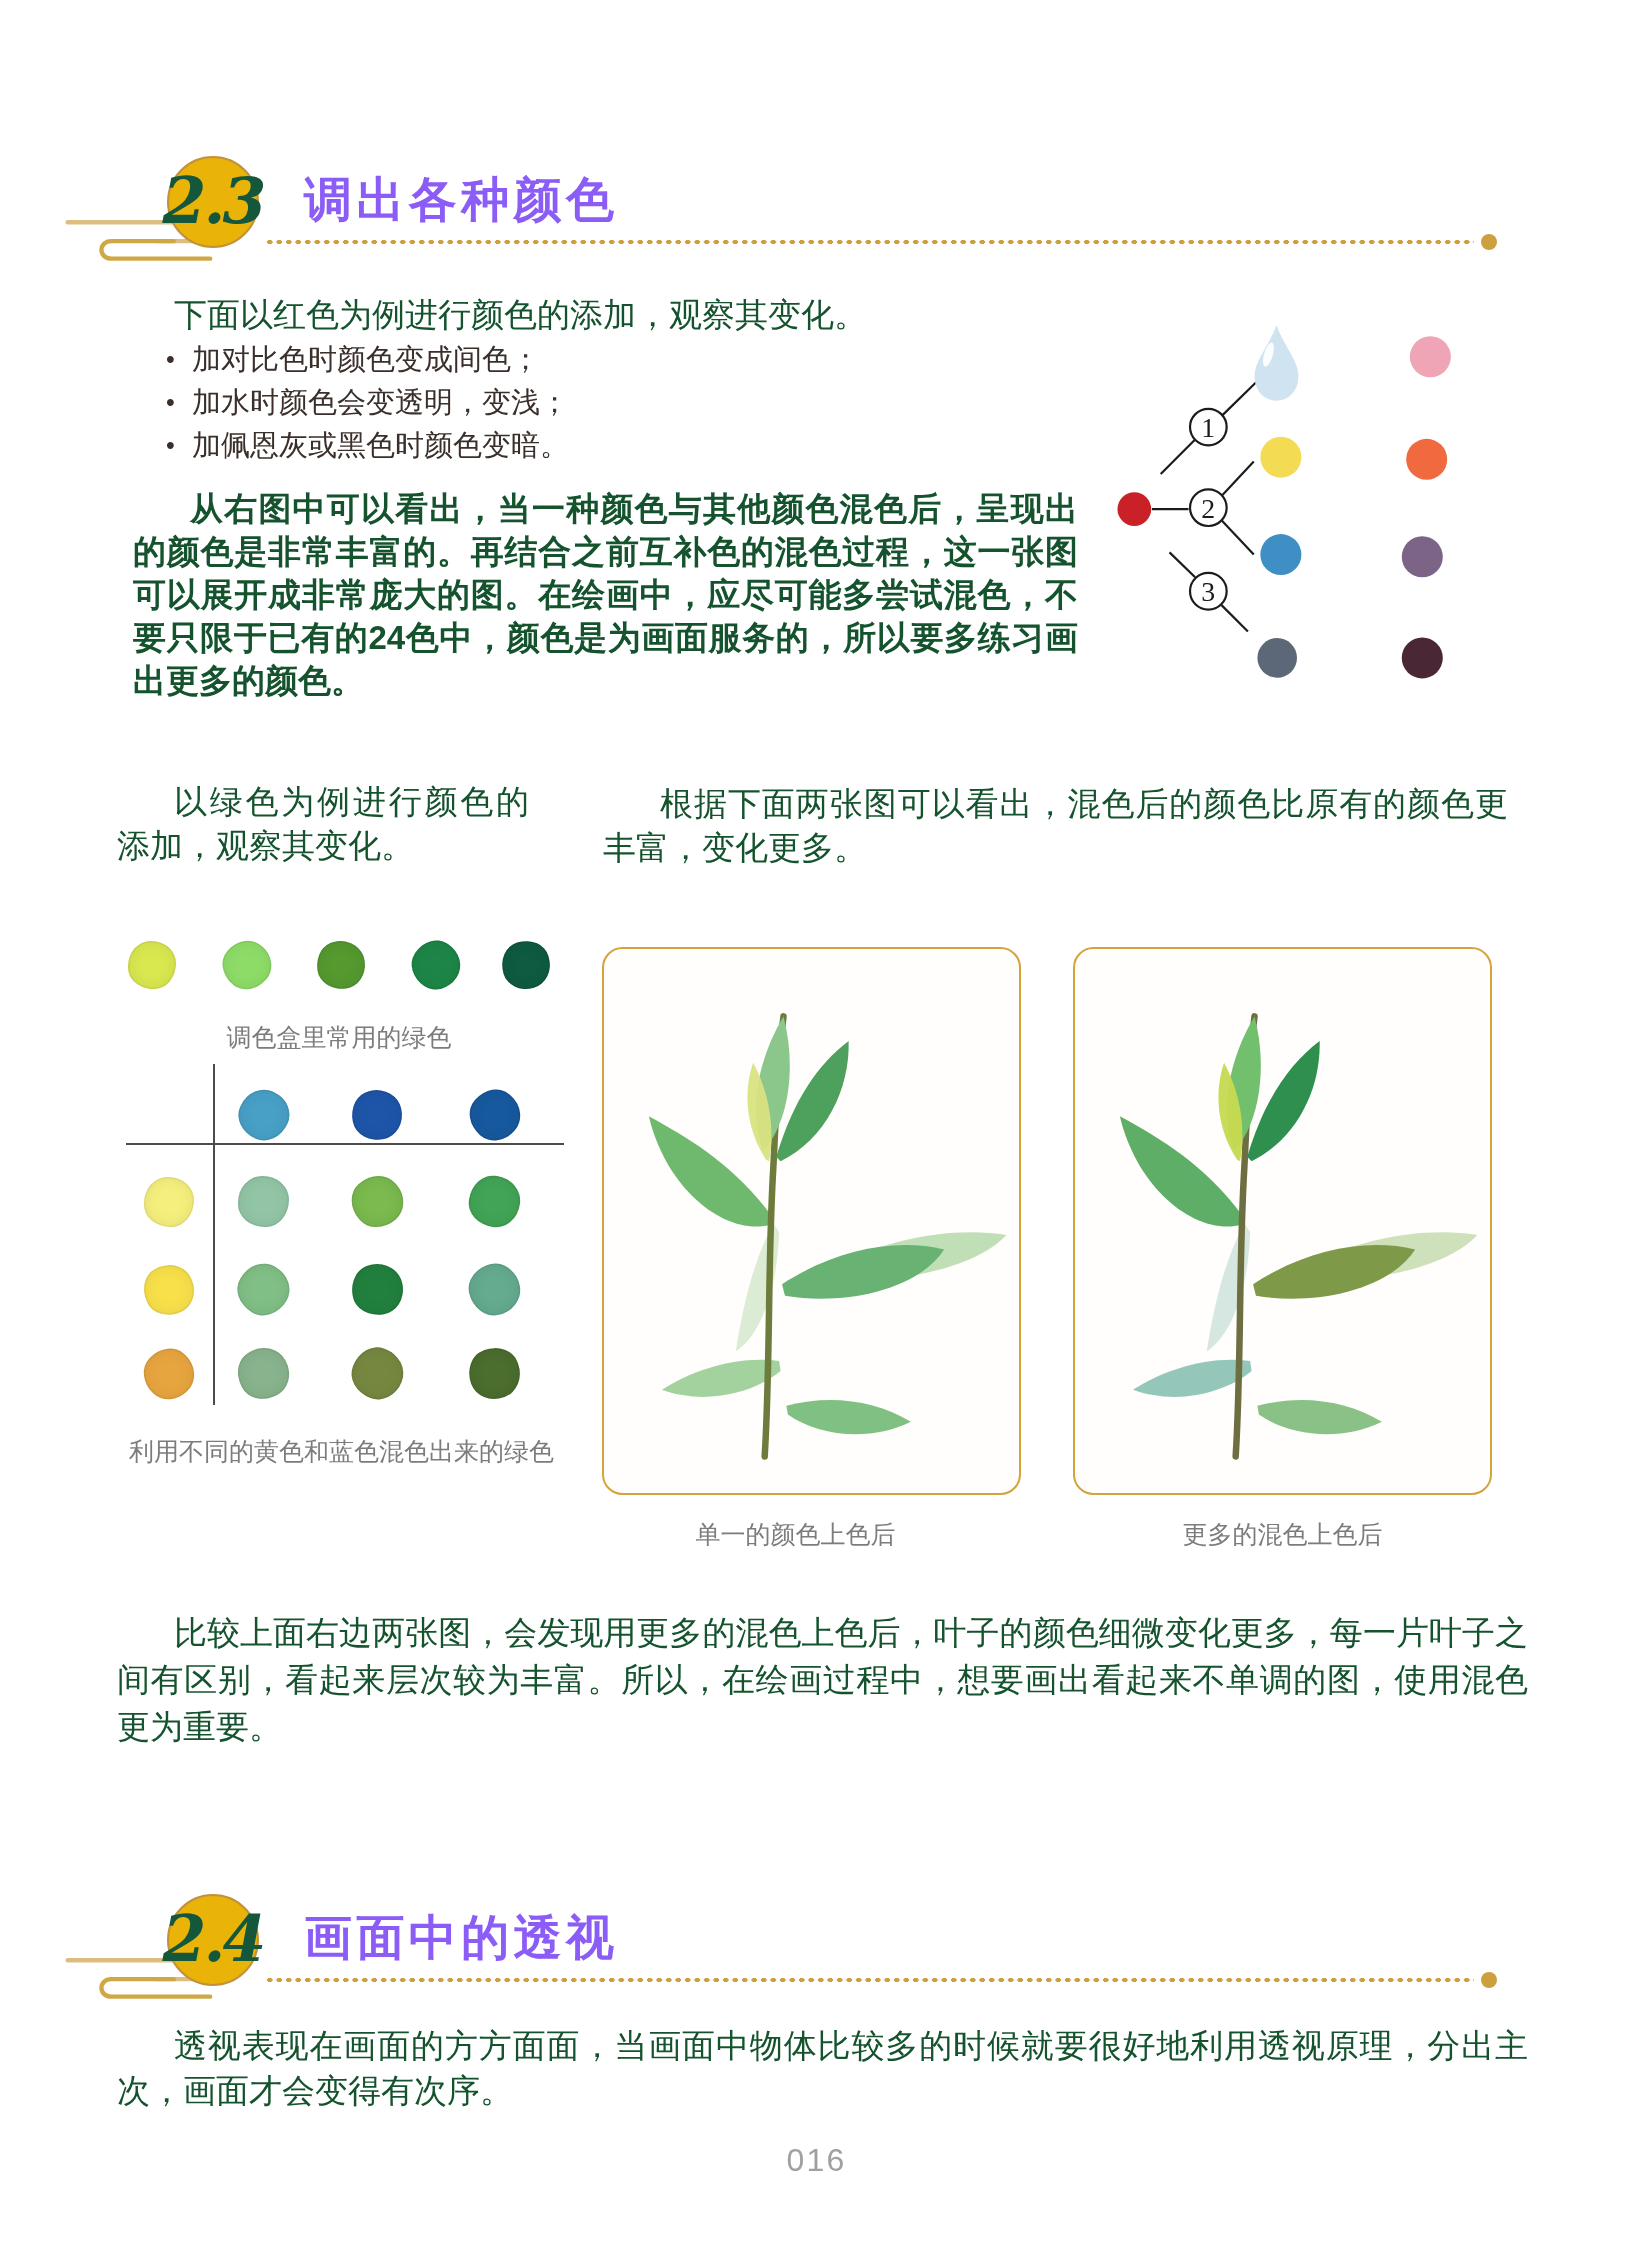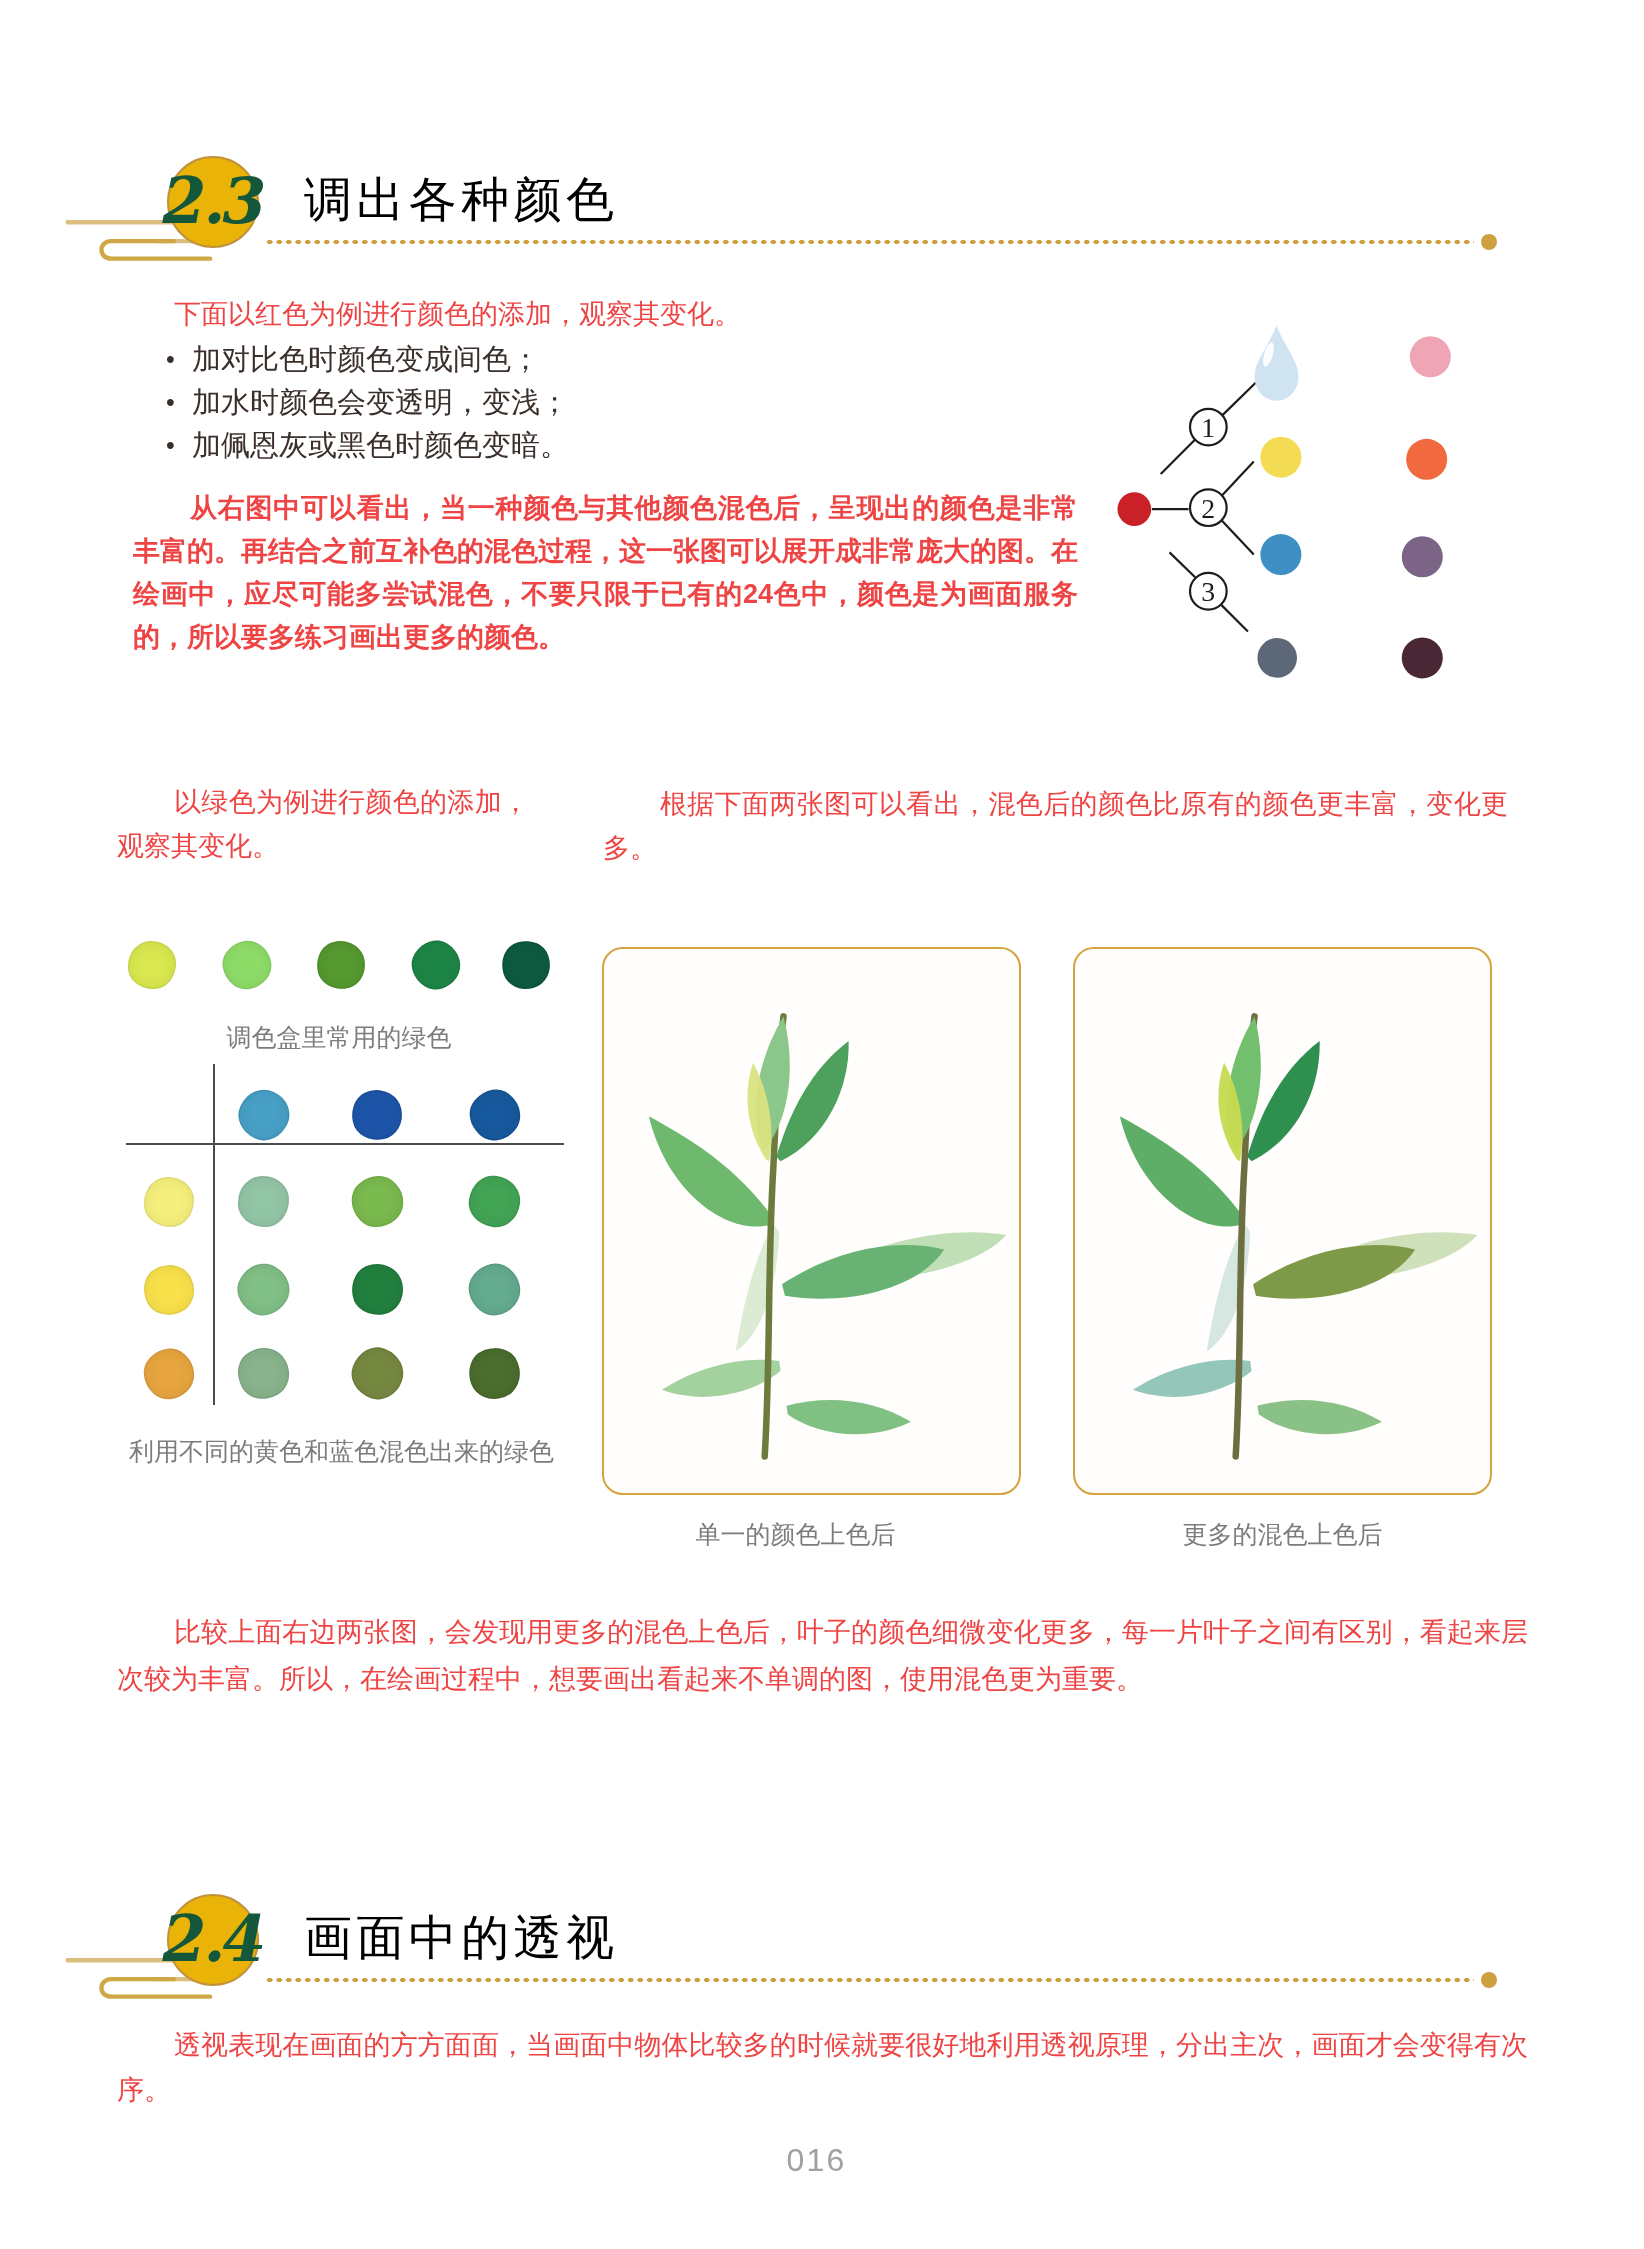--- a/index.html
+++ b/index.html
@@ -15,35 +15,35 @@
     display:flex; align-items:center; justify-content:center; z-index:3;
   }
   .badge-num{
     font-family:"DejaVu Serif","Liberation Serif",serif;
     font-style:italic; font-weight:700; font-size:63px; color:#15573a;
     letter-spacing:-2.9px; line-height:1; transform:translateY(-1.5px);
   }
   .ornament{position:absolute; z-index:2;}
   .sec-title{
     position:absolute; left:304px; width:879px; height:67px;
-    font-family:"Liberation Serif","DejaVu Serif",serif; font-weight:400;
-    font-size:48px; color:#000000; line-height:67px; letter-spacing:4.4px;
+    font-family:"Liberation Serif","DejaVu Serif",serif; font-weight:700;
+    font-size:48px; color:#8b5cf6; line-height:67px; letter-spacing:4.4px;
   }
   .dotted-rule{
     position:absolute; left:265px; width:1209px; height:10.3px;
     background-image:radial-gradient(circle 2.6px, #cd9f3e 2.5px, rgba(0,0,0,0) 2.6px);
     background-size:9.5px 10.3px; background-repeat:repeat-x; background-position:0 50%;
   }
   .rule-end-dot{
     position:absolute; width:16px; height:16px; border-radius:50%;
     background:#cd9f3e;
   }
   
   .para{
-    position:absolute; font-size:27px; line-height:43px; color:#ef4444;
+    position:absolute; font-size:33px; line-height:43px; color:#14532d;
     text-align:justify; text-justify:inter-ideograph;
   }
   .indent{text-indent:57px;}
   .bullet-line{
     position:relative; font-size:29px; line-height:43px; color:#3a2f2a; padding-left:29px;
   }
   .bullet-line::before{
     content:"\2022"; position:absolute; left:2.9px; top:0; font-size:25px; color:#3a2f2a;
   }
   .cap{

